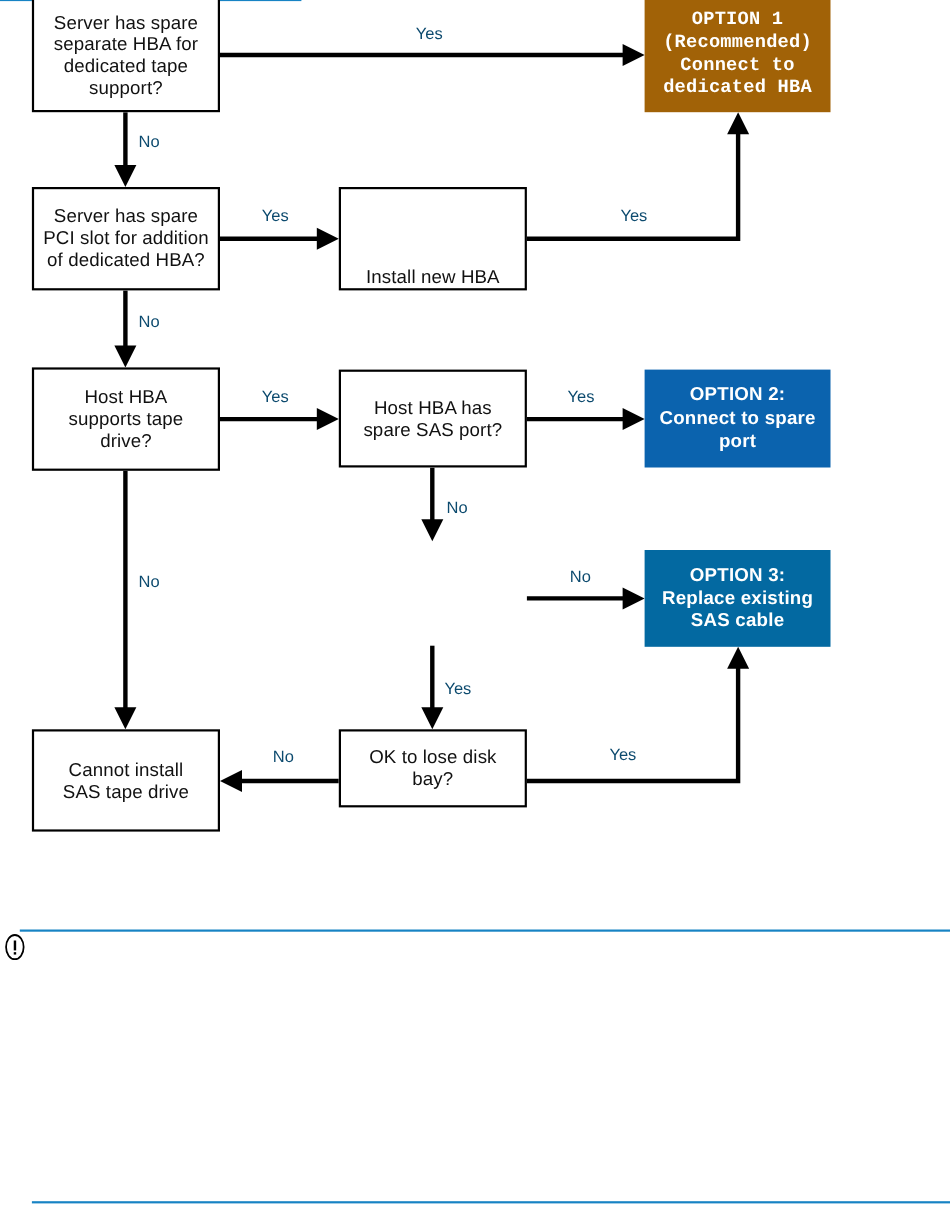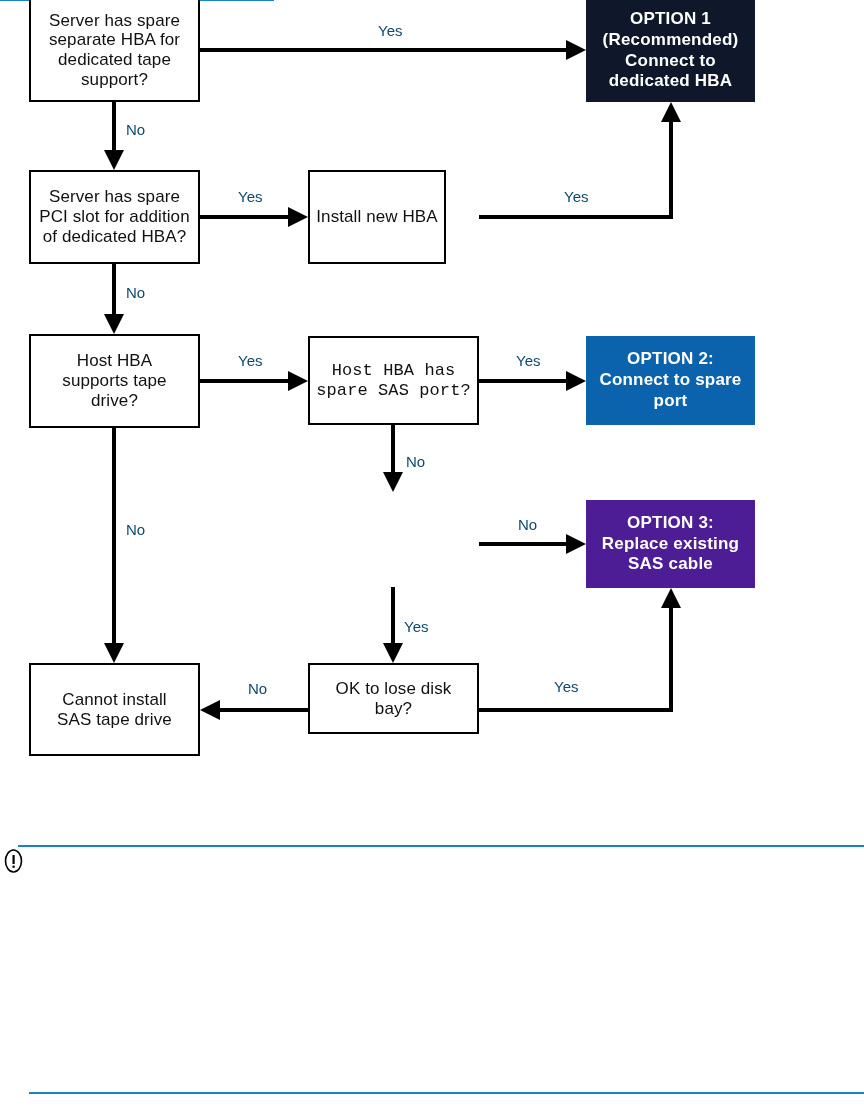--- a/index.html
+++ b/index.html
@@ -36,22 +36,22 @@
     letter-spacing:0.2px;
     line-height:1.22;
   }
 
   
   #box-spare-hba      {left:29px; top:-2px;  width:171px;height:104px;}
   #box-spare-pci      {left:29px; top:170px; width:171px;height:94px;}
   #box-host-supports  {left:29px; top:334px; width:171px;height:94px;}
   #box-cannot-install {left:29px; top:663px; width:171px;height:93px;}
 
-  #box-install-hba    {left:308px;top:170px; width:138px;height:94px;}
-  #box-spare-sas      {left:308px;top:336px; width:171px;height:89px;font-family:Liberation Mono, monospace;}
+  #box-install-hba    {left:308px;top:170px; width:171px;height:94px;align-items:flex-end;}
+  #box-spare-sas      {left:308px;top:336px; width:171px;height:89px;}
   #box-need-disc      {left:308px;top:492px; width:171px;height:95px;}
   #box-ok-lose        {left:308px;top:663px; width:171px;height:71px;}
 
   #box-option1        {left:586px;top:-1px;  width:169px;height:103px;}
   #box-option2        {left:586px;top:336px; width:169px;height:89px;}
   #box-option3        {left:586px;top:500px; width:169px;height:88px;}
 
   
   .elabel{
     position:absolute;
@@ -160,29 +160,29 @@
 
   <div class="node decision" id="box-spare-sas">
     <span class="txt">Host HBA has<br>spare SAS port?</span>
   </div>
 
 
   <div class="node decision" id="box-ok-lose">
     <span class="txt">OK to lose disk<br>bay?</span>
   </div>
 
-  <div class="node option" id="box-option1" style="background: #0f172a;">
+  <div class="node option" id="box-option1" style="background: #a16207; font-family: Liberation Mono, monospace;">
     <span class="txt">OPTION 1<br>(Recommended)<br>Connect to<br>dedicated HBA</span>
   </div>
 
   <div class="node option" id="box-option2" style="background: rgb(11, 99, 174); text-align: center;">
     <span class="txt">OPTION 2:<br>Connect to spare<br>port</span>
   </div>
 
-  <div class="node option" id="box-option3" style="background: #4c1d95;">
+  <div class="node option" id="box-option3" style="background: #0369a1;">
     <span class="txt">OPTION 3:<br>Replace existing<br>SAS cable</span>
   </div>
 
   <span class="elabel" style="left:378px;top:22px;">Yes</span>
   <span class="elabel" style="left:126px;top:121px;">No</span>
   <span class="elabel" style="left:238px;top:188px;">Yes</span>
   <span class="elabel" style="left:126px;top:284px;">No</span>
   <span class="elabel" style="left:564px;top:188px;">Yes</span>
   <span class="elabel" style="left:238px;top:352px;">Yes</span>
   <span class="elabel" style="left:126px;top:521px;">No</span>

